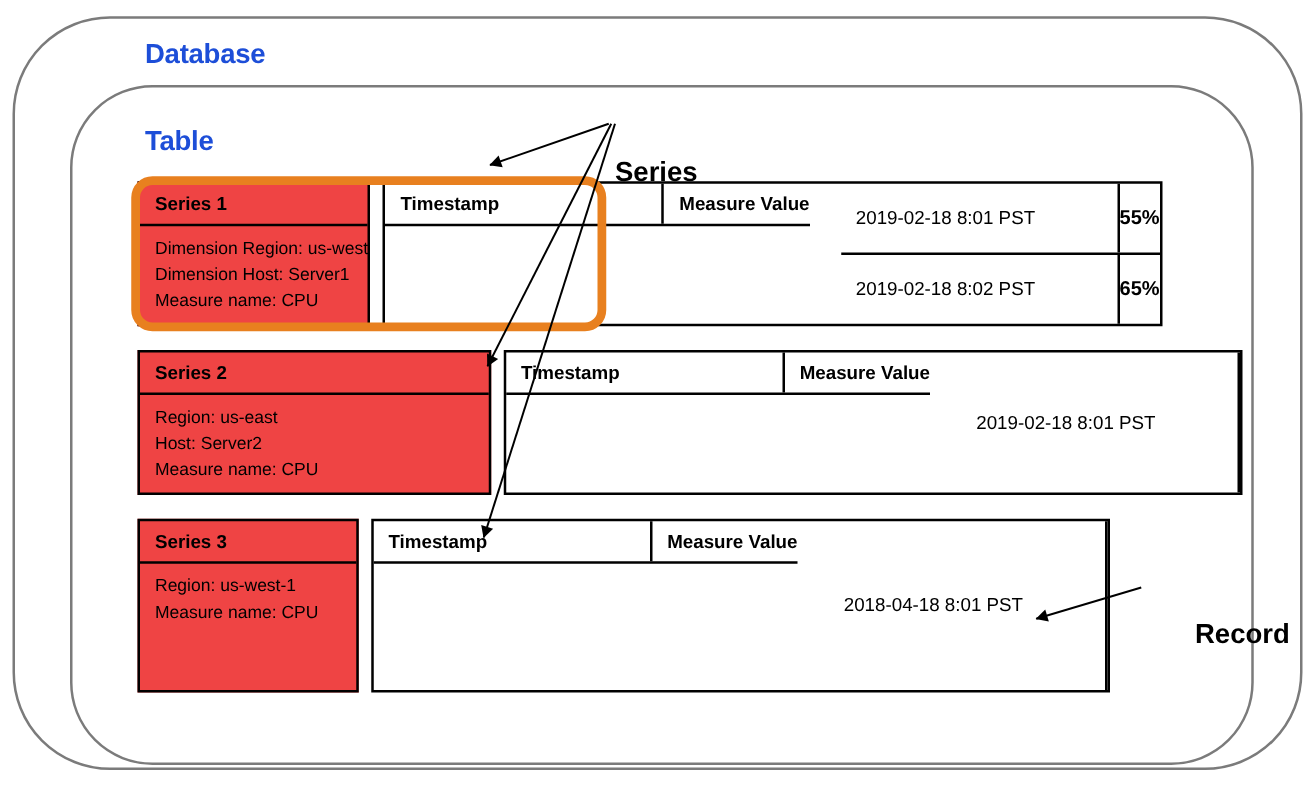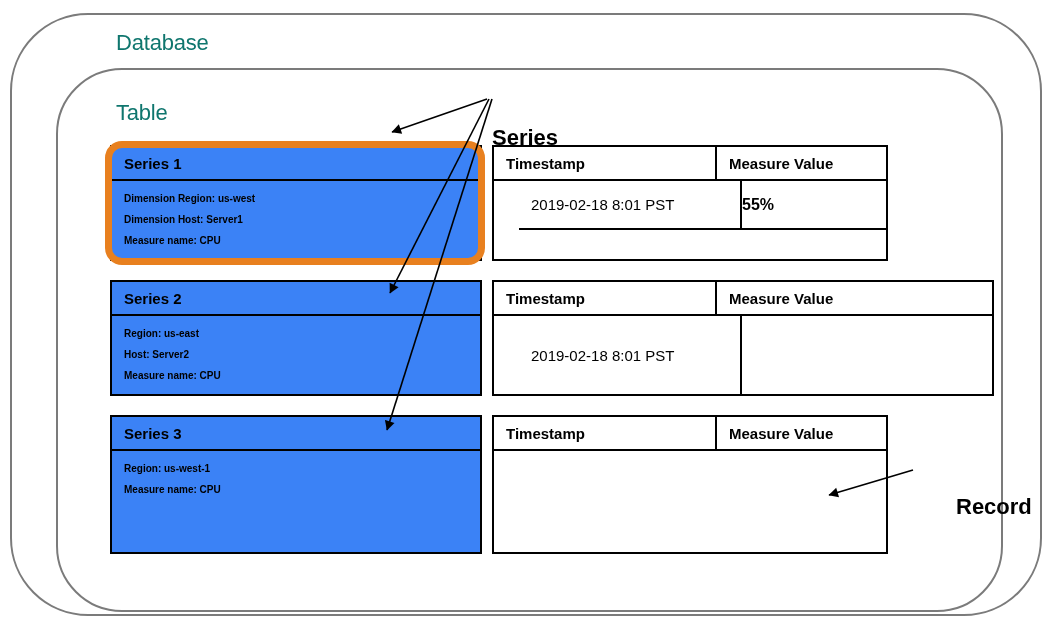--- a/index.html
+++ b/index.html
@@ -36,23 +36,23 @@
     left: 56px;
     top: 68px;
     width: 947px;
     height: 544px;
     border-radius: 66px;
   }
 
   
   .shell-label {
     position: absolute;
-    font-weight: normal;
+    font-weight: bold;
     font-size: 22px;
-    color: #0f766e;
+    color: #1d4ed8;
     letter-spacing: -0.2px;
     white-space: nowrap;
   }
   .label-database { left: 116px; top: 30px; }
   .label-table    { left: 116px; top: 100px; }
 
   
   .callout {
     position: absolute;
     font-weight: bold;
@@ -73,29 +73,29 @@
   .block-1 { left: 110px; top: 145px;  width: 778px; height: 116px; }
   .block-2 { left: 110px; top: 280px;  width: 884px; height: 116px; }
   .block-3 { left: 110px; top: 415px;  width: 778px; height: 139px; }
 
   .col-series {
     width: 372px;
     box-sizing: border-box;
     border: 2.5px solid #000000;
     display: flex;
     flex-direction: column;
-    background: #3b82f6;
+    background: #ef4444;
   }
   .col-ts-mv {
     margin-left: 10px;
     flex: 1 1 auto;
     box-sizing: border-box;
     border: 2.5px solid #000000;
     display: flex;
-    flex-direction: column;
+    flex-direction: row;
     background: #ffffff;
   }
 
   .hdr-row {
     border-bottom: 2.5px solid #000000;
     box-sizing: border-box;
     display: flex;
     align-items: center;
     height: 34px;
     flex: 0 0 34px;
@@ -113,25 +113,24 @@
   }
   .hdr-ts { width: 223px; border-right: 2.5px solid #000000; }
   .hdr-mv { flex: 1 1 auto; }
 
   .series-body {
     flex: 1 1 auto;
     padding: 7px 0 6px 12px;
     box-sizing: border-box;
   }
   .series-body div {
-    font-size: 10px;
+    font-size: 14px;
     color: #000000;
     line-height: 21px;
     white-space: nowrap;
-    font-weight: bold;
   }
 
   .data-rows {
     flex: 1 1 auto;
     display: flex;
     flex-direction: column;
     margin-left: 25px;
   }
   .data-row {
     flex: 1 1 auto;
@@ -213,20 +212,22 @@
       <div class="hdr-row">
         <div class="hdr-cell hdr-ts">Timestamp</div>
         <div class="hdr-cell hdr-mv">Measure Value</div>
       </div>
       <div class="data-rows">
         <div class="data-row">
           <div class="cell-ts">2019-02-18 8:01 PST</div>
           <div class="cell-mv">55%</div>
         </div>
         <div class="data-row">
+          <div class="cell-ts">2019-02-18 8:02 PST</div>
+          <div class="cell-mv">65%</div>
         </div>
       </div>
     </div>
   </div>
 
   <div class="series-block block-2">
     <div class="col-series">
       <div class="hdr-row">
         <div class="hdr-cell">Series 2</div>
       </div>
@@ -259,20 +260,21 @@
         <div>Measure name: CPU</div>
       </div>
     </div>
     <div class="col-ts-mv">
       <div class="hdr-row">
         <div class="hdr-cell hdr-ts">Timestamp</div>
         <div class="hdr-cell hdr-mv">Measure Value</div>
       </div>
       <div class="data-rows">
         <div class="data-row">
+          <div class="cell-ts">2018-04-18 8:01 PST</div>
         </div>
       </div>
     </div>
   </div>
 
   <div class="highlight-box"></div>
 
   <svg class="arrows" viewBox="0 0 1053 629" xmlns="http://www.w3.org/2000/svg">
     <defs>
       <marker id="ah" markerWidth="11" markerHeight="11" refX="9.5" refY="5.5" orient="auto" markerUnits="userSpaceOnUse">

